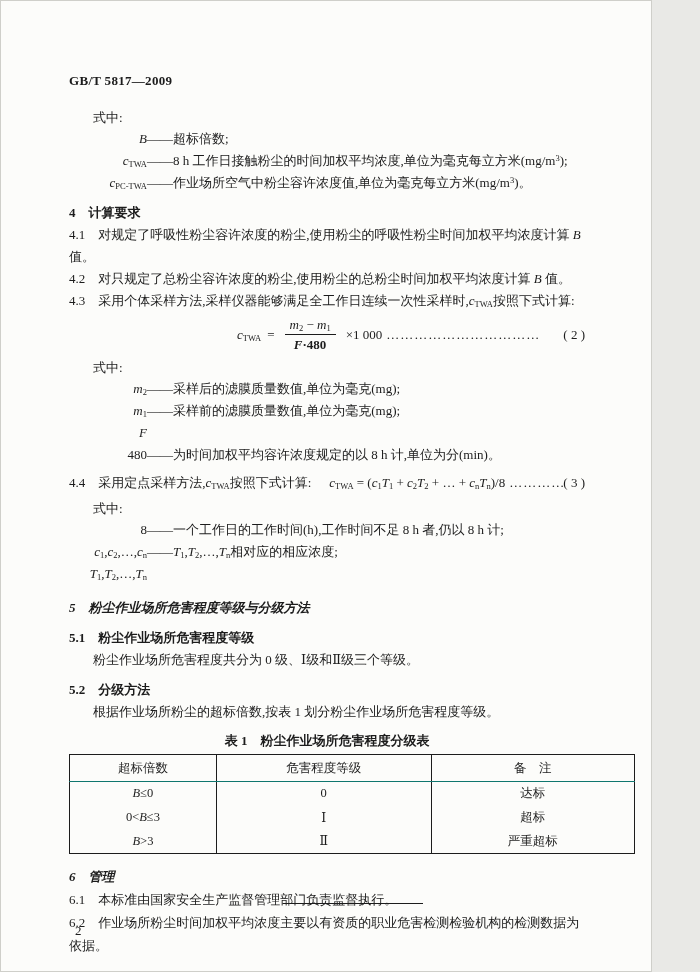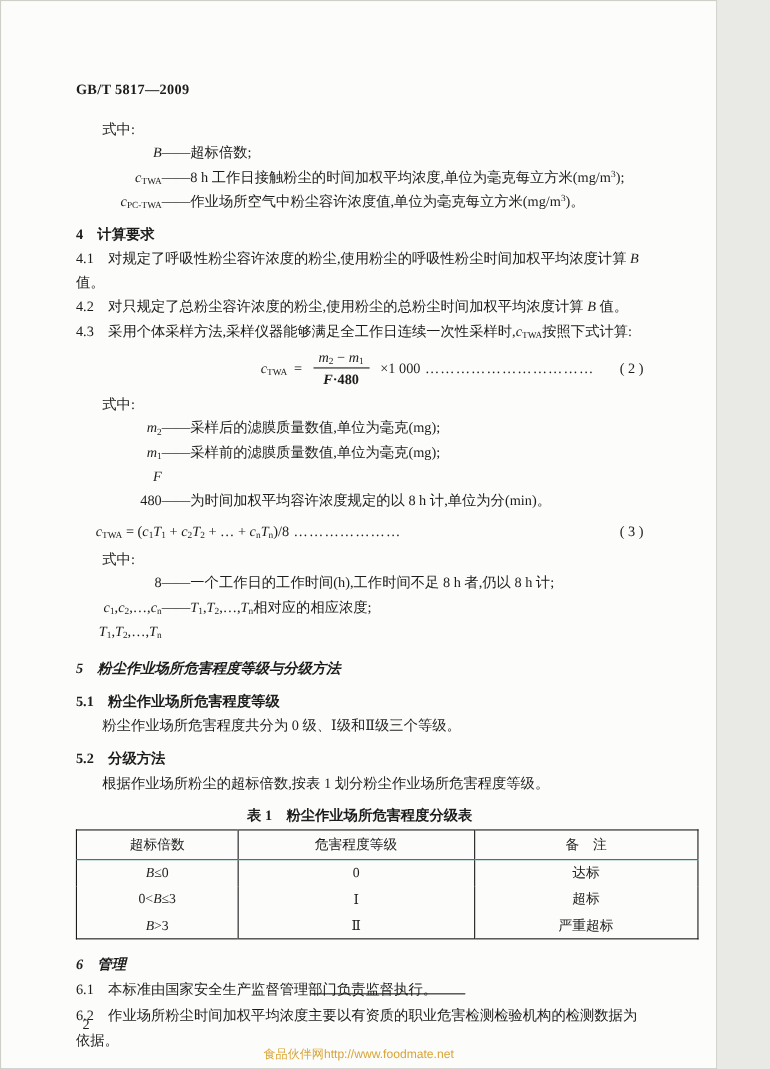--- a/index.html
+++ b/index.html
@@ -108,20 +108,21 @@
   </div>
   <div class="def">
     <span class="def-sym"><i>F</i></span>
   </div>
   <div class="def">
     <span class="def-sym">480</span>
     <span class="def-text">——为时间加权平均容许浓度规定的以 8 h 计,单位为分(min)。</span>
   </div>
 
   <div class="formula-row c44row">
+    <span>4.4　采用定点采样方法,<i>c</i><sub>TWA</sub>按照下式计算:</span>
     <span class="f3body"><i>c</i><sub>TWA</sub> = (<i>c</i><sub>1</sub><i>T</i><sub>1</sub> + <i>c</i><sub>2</sub><i>T</i><sub>2</sub> + … + <i>c</i><sub>n</sub><i>T</i><sub>n</sub>)/8</span>
     <span class="leader">…………………</span>
     <span class="f-label">( 3 )</span>
   </div>
 
   <div class="lbl">式中:</div>
   <div class="def">
     <span class="def-sym">8</span>
     <span class="def-text">——一个工作日的工作时间(h),工作时间不足 8 h 者,仍以 8 h 计;</span>
   </div>
@@ -166,15 +167,14 @@
       </tr>
     </tbody>
   </table>
 
   <div class="h mt">6　管理</div>
   <div class="clause6">6.1　本标准由国家安全生产监督管理部门负责监督执行。</div>
   <div class="clause6">6.2　作业场所粉尘时间加权平均浓度主要以有资质的职业危害检测检验机构的检测数据为依据。</div>
 
   <div class="end-rule"></div>
   <div class="page-num">2</div>
-  <div class="watermark">食品伙伴网http://www.foodmate.net</div>
 
 </div>
 
 </body></html>

